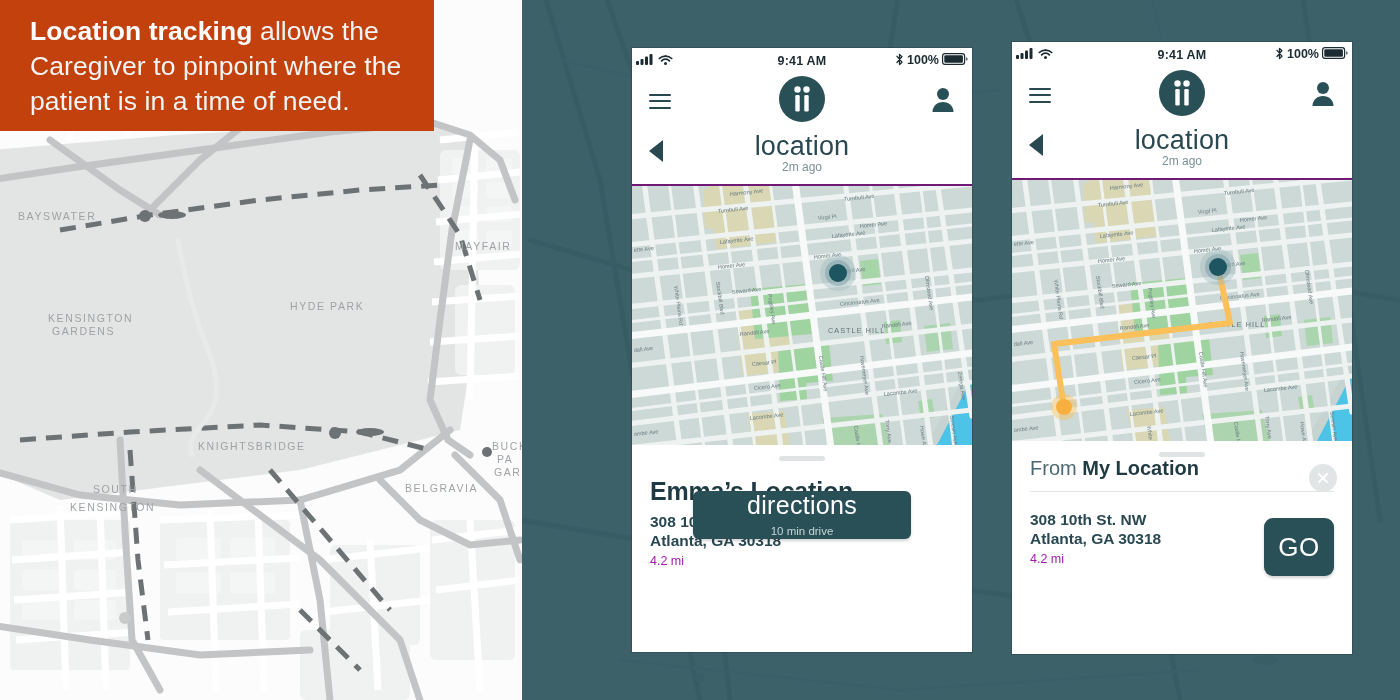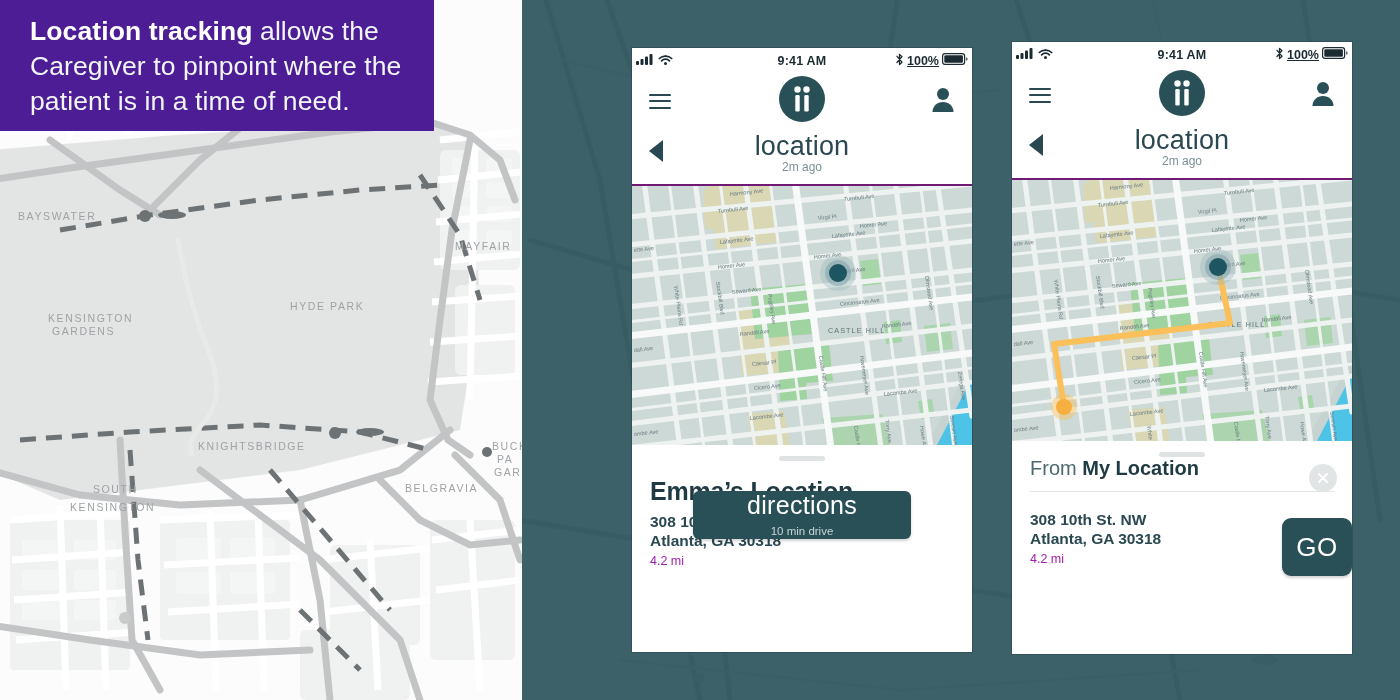--- a/index.html
+++ b/index.html
@@ -13,38 +13,38 @@
 
   
   .backdrop{position:absolute;inset:0;background:#3d6169;}
   .backdrop svg{position:absolute;inset:0;width:1400px;height:700px;opacity:.5;}
 
   
   .left-panel{position:absolute;left:0;top:0;width:522px;height:700px;background:#fdfdfd;overflow:hidden;}
   .left-panel svg{position:absolute;left:0;top:0;}
   .caption{
     position:absolute;left:0;top:0;width:434px;height:131px;
-    background:#4c1d95;color:#fff;box-sizing:border-box;
+    background:#c2410c;color:#fff;box-sizing:border-box;
     padding:14px 26px 0 30px;
   }
   .caption p{margin:0;font-size:26.5px;line-height:35px;font-weight:300;color:#f2f5f5;letter-spacing:.1px;}
   .caption b{font-weight:600;color:#ffffff;}
 
   
   .phone{position:absolute;background:#ffffff;overflow:hidden;
          box-shadow:0 0 0 1px rgba(20,40,45,.28);}
   #phone1{left:632px;top:48px;width:340px;height:604px;}
   #phone2{left:1012px;top:42px;width:340px;height:612px;}
 
   
   .statusbar{height:25px;display:flex;align-items:center;padding:0 4px;
              font-size:12.5px;color:#1c2b31;position:relative;background:#fff;
              font-weight:600;}
   .sb-left{display:flex;align-items:center;gap:5px;}
-  .sb-right{display:flex;align-items:center;gap:3px;margin-left:auto;text-decoration:underline;}
+  .sb-right{display:flex;align-items:flex-start;gap:3px;margin-left:auto;}
   .sb-time{position:absolute;left:0;right:0;text-align:center;font-weight:600;letter-spacing:.2px;}
   .sb-pct{font-weight:600;font-size:12.5px;}
 
   
   .appbar{height:56px;display:flex;align-items:center;justify-content:space-between;
           padding:0 17px;position:relative;background:#fff;}
   .burger{width:22px;height:15px;display:flex;flex-direction:column;justify-content:space-between;cursor:pointer;}
   .burger i{display:block;height:2px;background:#2a4851;border-radius:1px;}
   .logo{position:absolute;left:50%;transform:translateX(-50%);}
 
@@ -74,21 +74,21 @@
   .dirbtn{position:absolute;left:50%;transform:translateX(-50%);bottom:29px;
           width:218px;height:48px;border-radius:6px;background:#2a5057;color:#fff;
           border:0;cursor:pointer;box-shadow:0 2px 3px rgba(0,0,0,.18);
           display:flex;flex-direction:column;align-items:center;justify-content:center;}
   .dirbtn .b1{font-size:25px;font-weight:300;line-height:22px;letter-spacing:.3px;}
   .dirbtn .b2{font-size:11.5px;color:#c6d4d6;margin-top:9px;}
 
   .from{font-size:20px;color:#4c6870;margin-top:0;}
   .from b{color:#1f3a42;font-weight:700;}
   .rule{height:1px;background:#e0e5e6;margin:11px 0 12px;}
-  .gobtn{position:absolute;right:0;top:66px;width:70px;height:58px;border-radius:9px;
+  .gobtn{position:absolute;right:18px;top:66px;width:70px;height:58px;border-radius:9px;
          background:#2a5057;color:#fff;border:0;cursor:pointer;font-size:26px;
          font-weight:300;letter-spacing:.5px;box-shadow:0 2px 3px rgba(0,0,0,.18);
          display:flex;align-items:center;justify-content:center;}
   .closebtn{position:absolute;right:15px;top:12px;width:28px;height:28px;border-radius:50%;
             background:#e2e5e6;border:0;cursor:pointer;display:flex;align-items:center;justify-content:center;}
 
   .rowflex{display:flex;align-items:flex-start;}
 </style>
 </head>
 <body>

